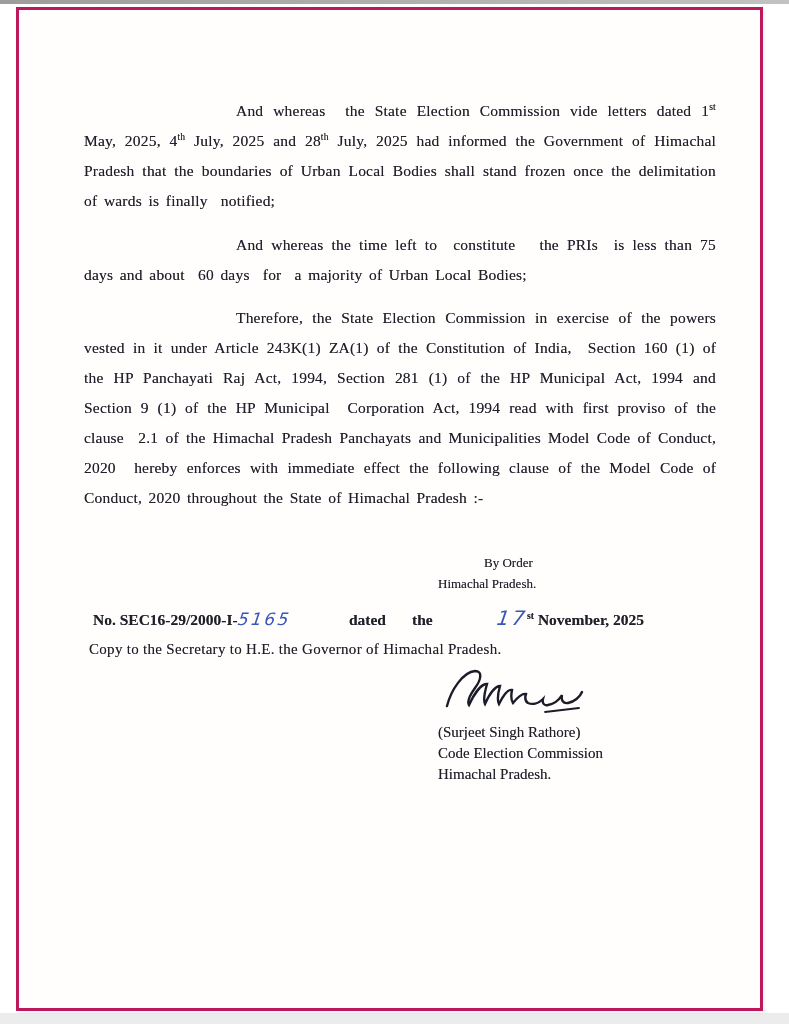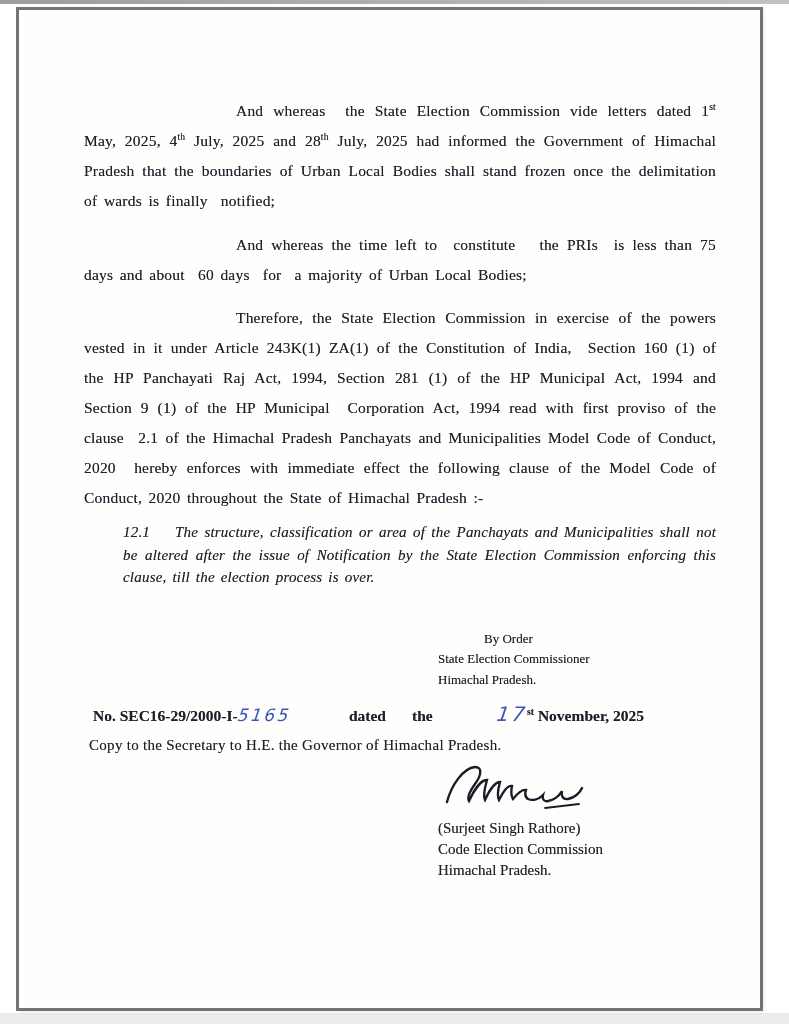--- a/index.html
+++ b/index.html
@@ -12,21 +12,21 @@
   .scan-top-strip{
     position:absolute;top:0;left:0;width:789px;height:4px;
     background:linear-gradient(to right,#9d9d9d,#c2c2c2);
   }
   .scan-bottom-strip{
     position:absolute;left:0;top:1013px;width:789px;height:11px;
     background:#ececec;
   }
   .page{
     position:absolute;left:16px;top:7px;width:747px;height:1004px;
-    background:#fffefd;border:3px solid #737373;box-sizing:border-box;
+    background:#fffefd;border:3px solid #be185d;box-sizing:border-box;
     box-shadow:2px 2px 3px rgba(0,0,0,.06);
   }
   .content{
     position:absolute;top:86px;left:65px;right:44px;
   }
   .para{
     text-align:justify;
     white-space:pre-wrap;
     font-size:15.5px;line-height:30px;
     letter-spacing:.2px;word-spacing:2.5px;
@@ -88,26 +88,24 @@
 
 <div class="page">
   <div class="content">
 
     <div class="para indent p1"><span>And whereas  the State Election Commission vide letters dated 1</span><sup>st</sup><span> May, 2025, 4</span><sup>th</sup><span> July, 2025 and 28</span><sup>th</sup><span> July, 2025 had informed the Government of Himachal Pradesh that the boundaries of Urban Local Bodies shall stand frozen once the delimitation of wards is finally  notified;</span></div>
 
     <div class="para indent p2">And whereas the time left to  constitute   the PRIs  is less than 75 days and about  60 days  for  a majority of Urban Local Bodies;</div>
 
     <div class="para indent p3">Therefore, the State Election Commission in exercise of the powers vested in it under Article 243K(1) ZA(1) of the Constitution of India,  Section 160 (1) of the HP Panchayati Raj Act, 1994, Section 281 (1) of the HP Municipal Act, 1994 and Section 9 (1) of the HP Municipal  Corporation Act, 1994 read with first proviso of the clause  2.1 of the Himachal Pradesh Panchayats and Municipalities Model Code of Conduct, 2020  hereby enforces with immediate effect the following clause of the Model Code of Conduct, 2020 throughout the State of Himachal Pradesh :-</div>
 
-    <div class="clause">12.1    The structure, classification or area of the Panchayats and Municipalities shall not be altered after the issue of Notification by the State Election Commission enforcing this clause, till the election process is over.</div>
 
 
     <div class="by-order">
       <div class="bo-first">By Order</div>
-      <div>State Election Commissioner</div>
       <div>Himachal Pradesh.</div>
     </div>
 
     <div class="ref-line"><span class="b">No. SEC16-29/2000-I-</span><span class="hand">5165</span><span class="gap gap1"></span><span class="b">dated</span><span class="gap gap2"></span><span class="b">the</span><span class="gap gap3"></span><span class="hand hand-day">17</span><sup class="b">st</sup><span class="b"> November, 2025</span></div>
 
     <div class="copy-line">Copy to the Secretary to H.E. the Governor of Himachal Pradesh.</div>
 
     <div class="signature-wrap">
       <svg width="210" height="50" viewBox="0 0 210 50">
         <path d="M6 42 C10 26 22 8 34 7 C42 7 40 16 34 24 C29 31 26 38 28 41 C33 30 40 20 46 20 C44 27 42 36 44 40 C48 31 54 22 59 22 C57 29 56 36 58 40 C62 32 67 25 71 26 C70 31 70 36 72 39 C76 34 81 29 85 30 C84 33 84 37 87 39 C92 41 98 39 102 35 C101 39 103 42 107 41 C113 40 118 36 121 31 C120 36 122 40 127 39 C133 38 139 33 141 28" stroke="#1c1c28" fill="none" stroke-width="2.4" stroke-linecap="round"></path>

